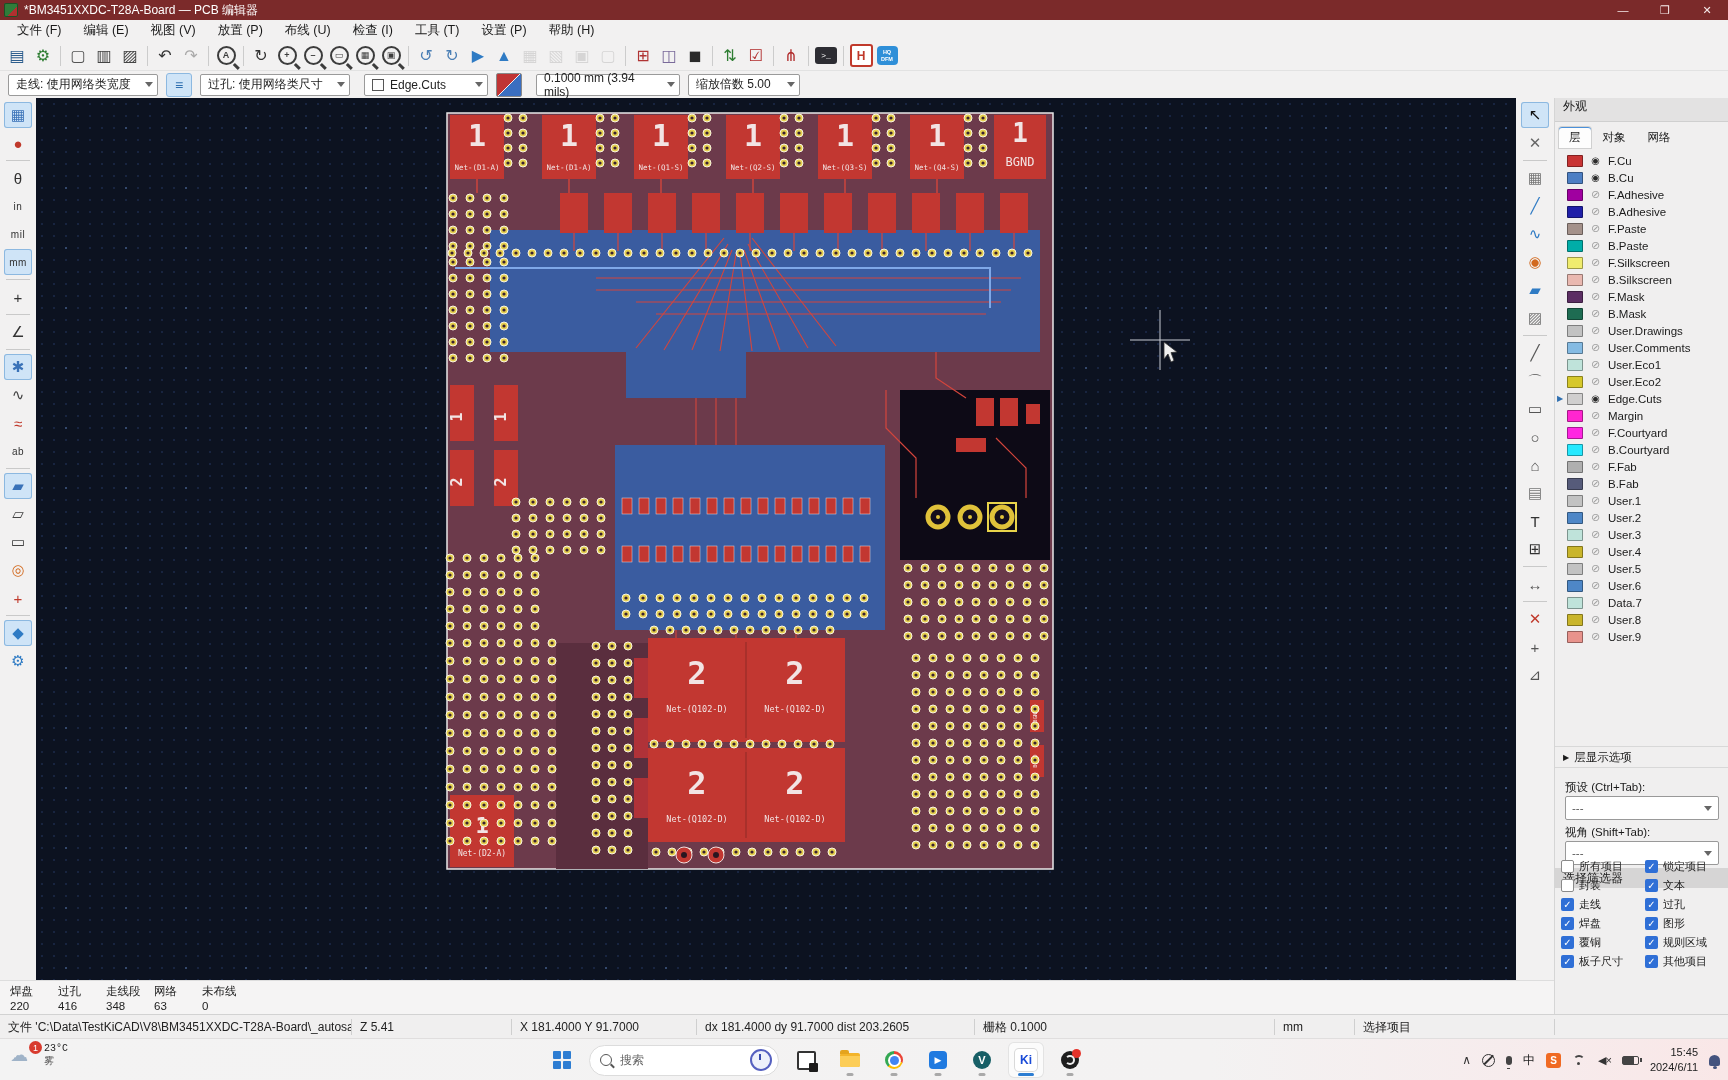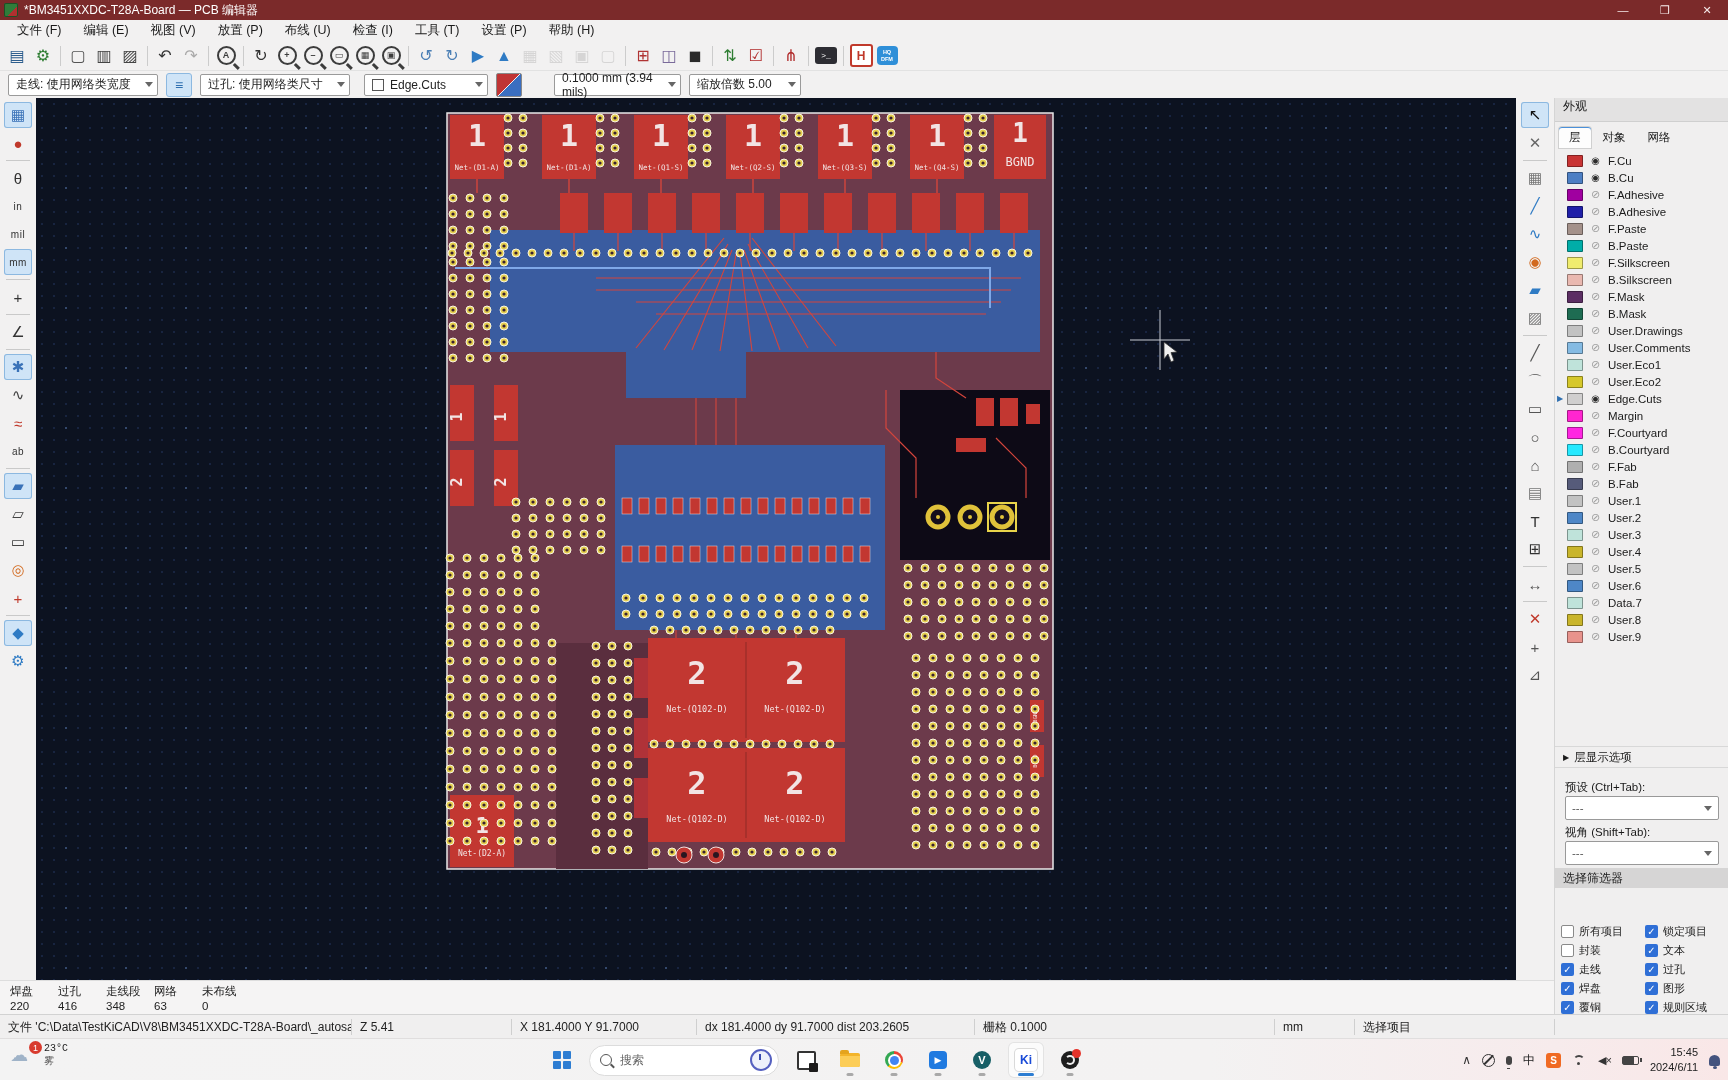--- a/index.html
+++ b/index.html
@@ -79,21 +79,21 @@
   .leye.off{color:#a0a0a0;font-size:11px;}
   .lopts{position:absolute;left:0;top:648px;width:100%;height:22px;border-top:1px solid #d8d8d8;
     border-bottom:1px solid #d8d8d8;display:flex;align-items:center;padding-left:8px;box-sizing:border-box;gap:5px;font-size:11.5px;}
   .plabel{position:absolute;left:10px;width:160px;font-size:11.5px;}
   .pcombo{position:absolute;left:10px;width:154px;height:24px;background:#fff;border:1px solid #999;
     border-radius:2px;display:flex;align-items:center;padding:0 6px;box-sizing:border-box;color:#555;}
   .pcombo .chev{width:0;height:0;border-left:4px solid transparent;border-right:4px solid transparent;
     border-top:5px solid #666;margin-left:auto;}
   .filthead{position:absolute;left:0;top:770px;width:100%;height:20px;background:#d6d5d5;
     display:flex;align-items:center;padding-left:8px;box-sizing:border-box;font-size:12px;}
-  .filtgrid{position:absolute;left:6px;top:824px;width:164px;display:grid;
+  .filtgrid{position:absolute;left:6px;top:759px;width:164px;display:grid;
     grid-template-columns:84px 80px;grid-auto-rows:19px;align-items:center;}
   .fitem{display:flex;align-items:center;gap:5px;font-size:11px;}
   .cbx{width:13px;height:13px;border-radius:2px;box-sizing:border-box;flex:none;
     display:flex;align-items:center;justify-content:center;font-size:10px;color:#fff;}
   .cbx.on{background:#2f6fd6;}
   .cbx.off{background:#fff;border:1px solid #8a8a8a;}
   
   .statsbar{position:absolute;left:0;top:980px;width:1554px;height:34px;background:#f5f4f4;
     display:flex;padding-left:10px;box-sizing:border-box;border-top:1px solid #ddd;}
   .stat{width:48px;display:flex;flex-direction:column;justify-content:center;font-size:11.5px;color:#222;}
@@ -306,21 +306,21 @@
   <div class="combo" style="width:150px">
     <span>过孔: 使用网络类尺寸</span>
     <span class="chev"></span>
   </div>
   <div class="combo" style="width:124px;margin-left:6px">
     <span class="swatchsq"></span>
     <span>Edge.Cuts</span>
     <span class="chev"></span>
   </div>
   <div class="pairbtn"></div>
-  <div class="combo" style="width:127px;margin-left:24px">
+  <div class="combo" style="width:144px;margin-left:6px">
     <span>0.1000 mm (3.94 mils)</span>
     <span class="chev"></span>
   </div>
   <div class="combo" style="width:112px">
     <span>缩放倍数 5.00</span>
     <span class="chev"></span>
   </div>
 </div>
 
 <div class="lefttb" id="lefttb">

